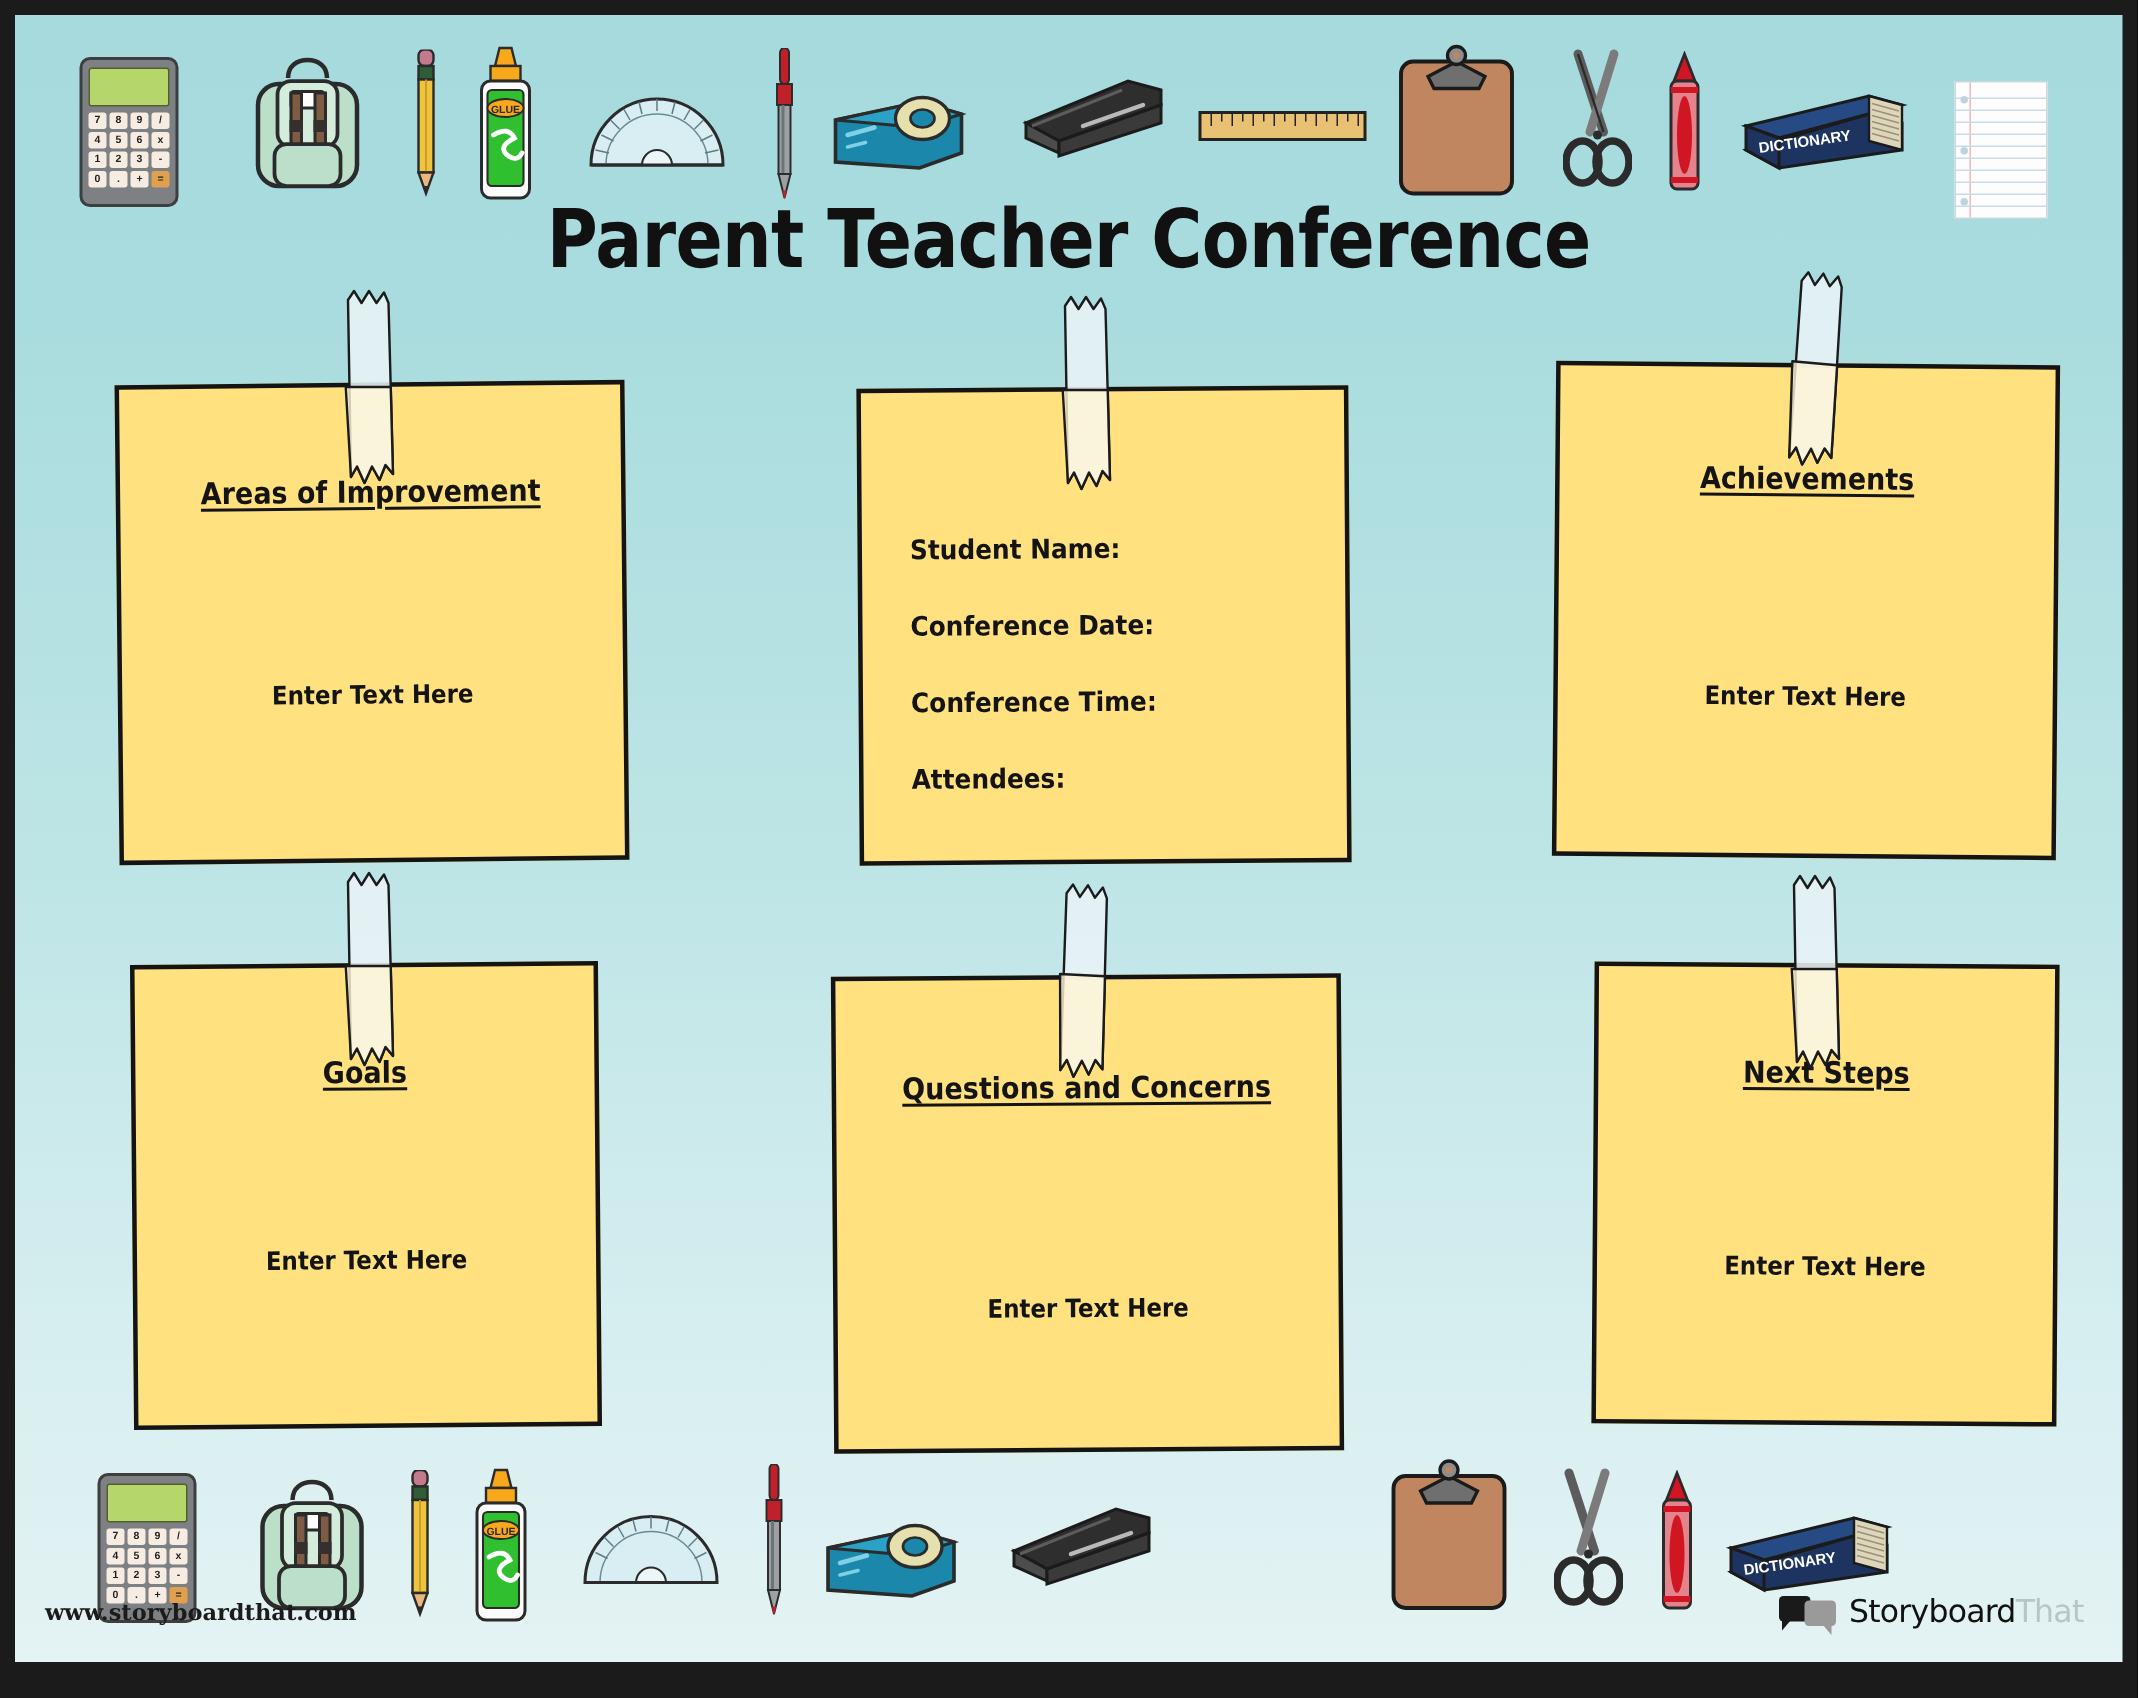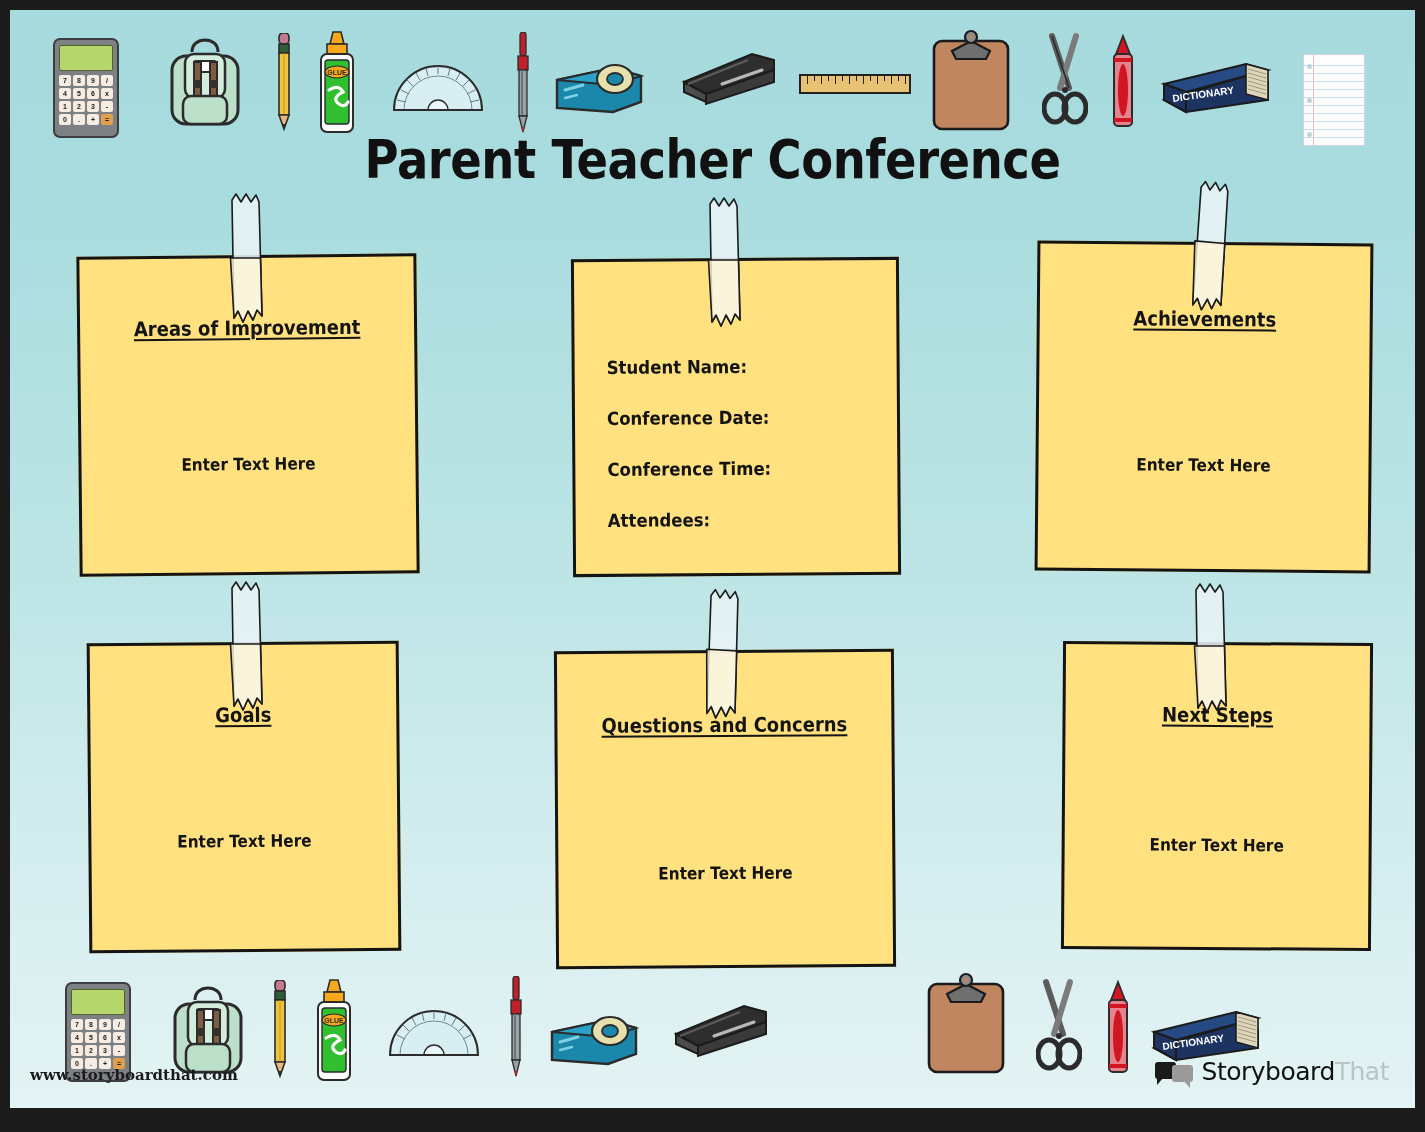--- a/index.html
+++ b/index.html
@@ -122,21 +122,21 @@
     position:absolute;left:20px;bottom:24px;
     font-family:"DejaVu Serif",serif;
     font-weight:700;font-size:15px;color:#1b1b1b;
   }
   #logo{position:absolute;right:26px;bottom:22px;display:flex;align-items:center;gap:7px;}
   #logo .bubbles{position:relative;width:40px;height:24px;}
   #logo .b1{position:absolute;left:0;top:2px;width:21px;height:17px;background:#1a1a1a;border-radius:3px;}
   #logo .b1:after{content:"";position:absolute;left:2px;top:16px;border-left:6px solid #1a1a1a;border-bottom:7px solid transparent;}
   #logo .b2{position:absolute;left:17px;top:5px;width:21px;height:17px;background:#9a9a9a;border-radius:3px;}
   #logo .b2:after{content:"";position:absolute;left:12px;top:16px;border-right:6px solid #9a9a9a;border-bottom:7px solid transparent;}
-  #logo .txt{font-family:"DejaVu Sans",sans-serif;font-size:25px;letter-spacing:-0.5px;}
+  #logo .txt{font-family:"DejaVu Sans",sans-serif;font-size:21px;letter-spacing:-0.5px;}
   #logo .sb{color:#111;}
   #logo .that{color:#b9c4c7;}
 </style>
 </head>
 <body>
 
 <div id="poster">
  <div id="canvas">
 
   <div id="title">Parent Teacher Conference</div>

